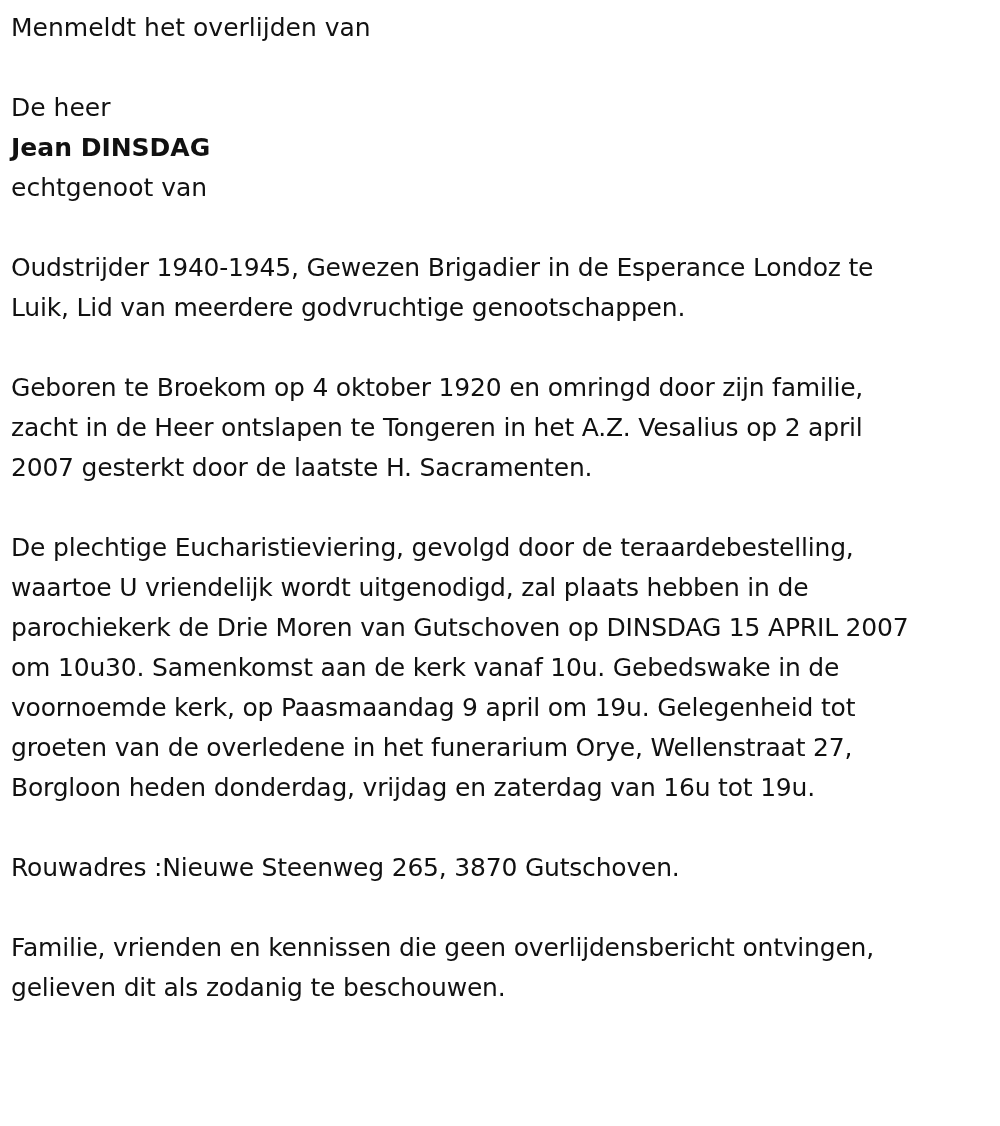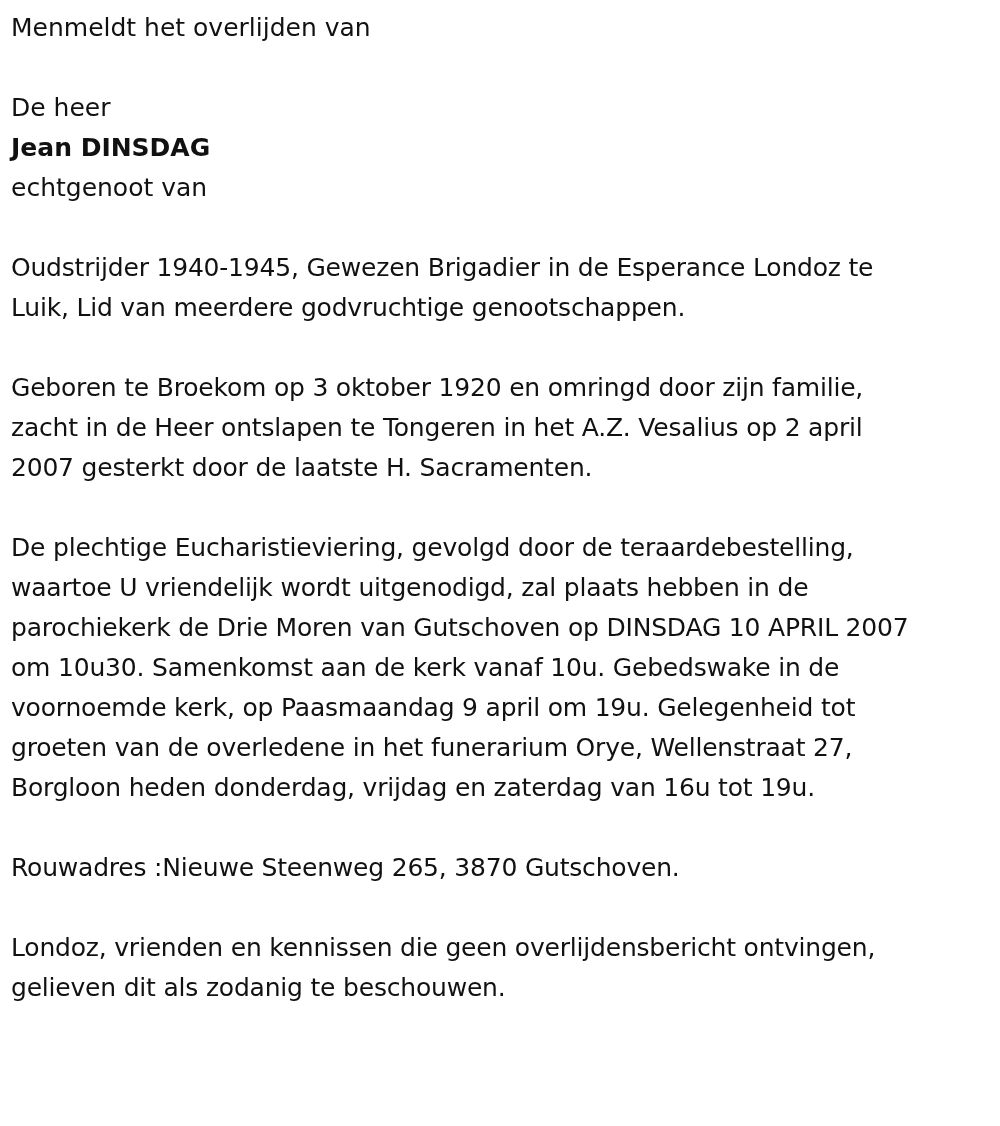--- a/index.html
+++ b/index.html
@@ -51,39 +51,39 @@
   <span class="line">echtgenoot van</span>
   <span class="blank"></span>
 
   <div class="para">
     <span class="line">Oudstrijder 1940-1945, Gewezen Brigadier in de Esperance Londoz te</span>
     <span class="line">Luik, Lid van meerdere godvruchtige genootschappen.</span>
   </div>
   <span class="blank"></span>
 
   <div class="para">
-    <span class="line">Geboren te Broekom op 3 oktober 1920 en omringd door zijn familie,</span>
+    <span class="line">Geboren te Broekom op 4 oktober 1920 en omringd door zijn familie,</span>
     <span class="line">zacht in de Heer ontslapen te Tongeren in het A.Z. Vesalius op 2 april</span>
     <span class="line">2007 gesterkt door de laatste H. Sacramenten.</span>
   </div>
   <span class="blank"></span>
 
   <div class="para">
     <span class="line">De plechtige Eucharistieviering, gevolgd door de teraardebestelling,</span>
     <span class="line">waartoe U vriendelijk wordt uitgenodigd, zal plaats hebben in de</span>
-    <span class="line">parochiekerk de Drie Moren van Gutschoven op DINSDAG 10 APRIL 2007</span>
+    <span class="line">parochiekerk de Drie Moren van Gutschoven op DINSDAG 15 APRIL 2007</span>
     <span class="line">om 10u30. Samenkomst aan de kerk vanaf 10u. Gebedswake in de</span>
     <span class="line">voornoemde kerk, op Paasmaandag 9 april om 19u. Gelegenheid tot</span>
     <span class="line">groeten van de overledene in het funerarium Orye, Wellenstraat 27,</span>
     <span class="line">Borgloon heden donderdag, vrijdag en zaterdag van 16u tot 19u.</span>
   </div>
   <span class="blank"></span>
 
   <div class="para">
     <span class="line">Rouwadres :Nieuwe Steenweg 265, 3870 Gutschoven.</span>
   </div>
   <span class="blank"></span>
 
   <div class="para">
-    <span class="line">Londoz, vrienden en kennissen die geen overlijdensbericht ontvingen,</span>
+    <span class="line">Familie, vrienden en kennissen die geen overlijdensbericht ontvingen,</span>
     <span class="line">gelieven dit als zodanig te beschouwen.</span>
   </div>
 </div>
 
 </body></html>

